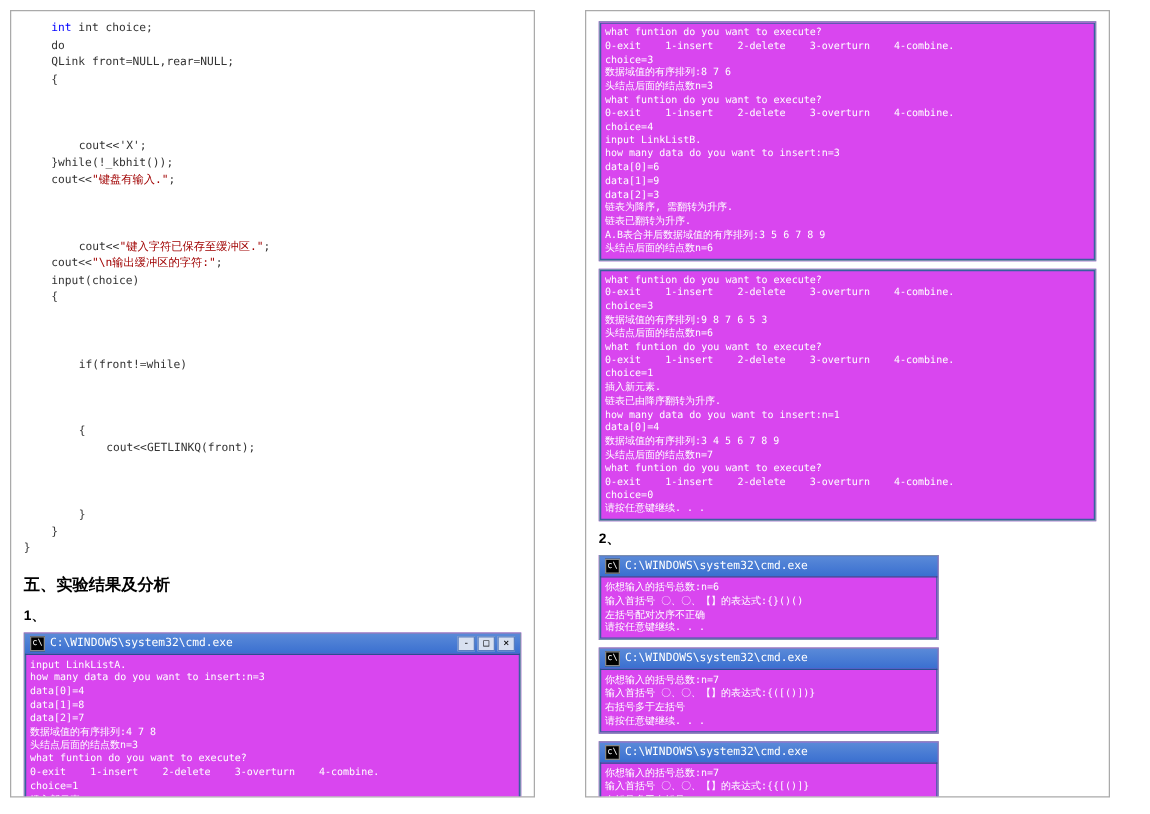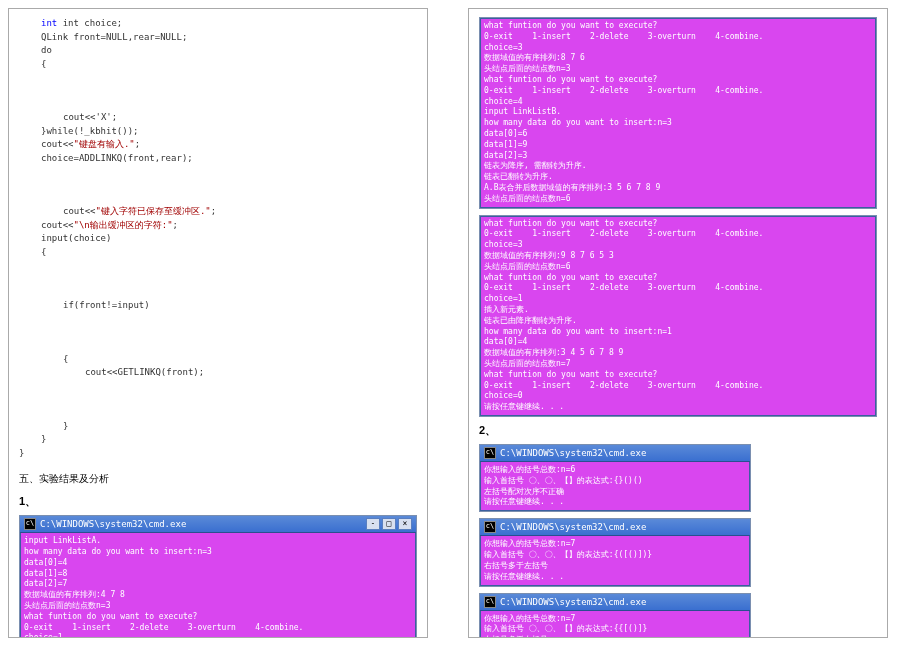--- a/index.html
+++ b/index.html
@@ -28,22 +28,22 @@
     font-size: 9px;
     line-height: 1.5;
     color: #333;
   }
   .code-block .kw { color: #0000ff; }
   .code-block .str { color: #a00000; }
   .code-block .indent1 { padding-left: 22px; display:block;}
   .code-block .indent2 { padding-left: 44px; display:block;margin-top:40px;}
   .code-block .indent3 { padding-left: 66px; display:block;}
   .section-title {
-    font-size: 10px;
-    font-weight: normal;
+    font-size: 13px;
+    font-weight: bold;
     margin: 12px 0 8px 0;
   }
   .num-label {
     font-size: 11px;
     font-weight: bold;
     margin: 6px 0;
   }
   .cmd-window {
     border: 1px solid #7a8fb0;
     background: #d946ef;
@@ -82,32 +82,31 @@
   .page2-top .cmd-window { margin-top:0; }
   .small-cmd .cmd-body { white-space: pre; }
 </style>
 </head>
 <body>
 
 <div class="page">
 
   <div class="code-block">
     <span class="indent1"><span class="kw">int</span> <span>int choice;</span></span>
+    <span class="indent1">do</span>
     <span class="indent1">QLink front=NULL,rear=NULL;</span>
-    <span class="indent1">do</span>
     <span class="indent1">{</span>
     <span class="indent2">cout&lt;&lt;'X';</span>
     <span class="indent1">}while(!_kbhit());</span>
     <span class="indent1"><span>cout&lt;&lt;</span><span class="str">"键盘有输入."</span><span>;</span></span>
-    <span class="indent1">choice=ADDLINKQ(front,rear);</span>
     <span class="indent2"><span>cout&lt;&lt;</span><span class="str">"键入字符已保存至缓冲区."</span><span>;</span></span>
     <span class="indent1"><span>cout&lt;&lt;</span><span class="str">"\n输出缓冲区的字符:"</span><span>;</span></span>
     <span class="indent1">input(choice)</span>
     <span class="indent1">{</span>
-    <span class="indent2">if(front!=input)</span>
+    <span class="indent2">if(front!=while)</span>
     <span class="indent2">{</span>
     <span class="indent3">cout&lt;&lt;GETLINKQ(front);</span>
     <span class="indent2">}</span>
     <span class="indent1">}</span>
     <span>}</span>
   </div>
 
   <div class="section-title">五、实验结果及分析</div>
   <div class="num-label">1、</div>
 

